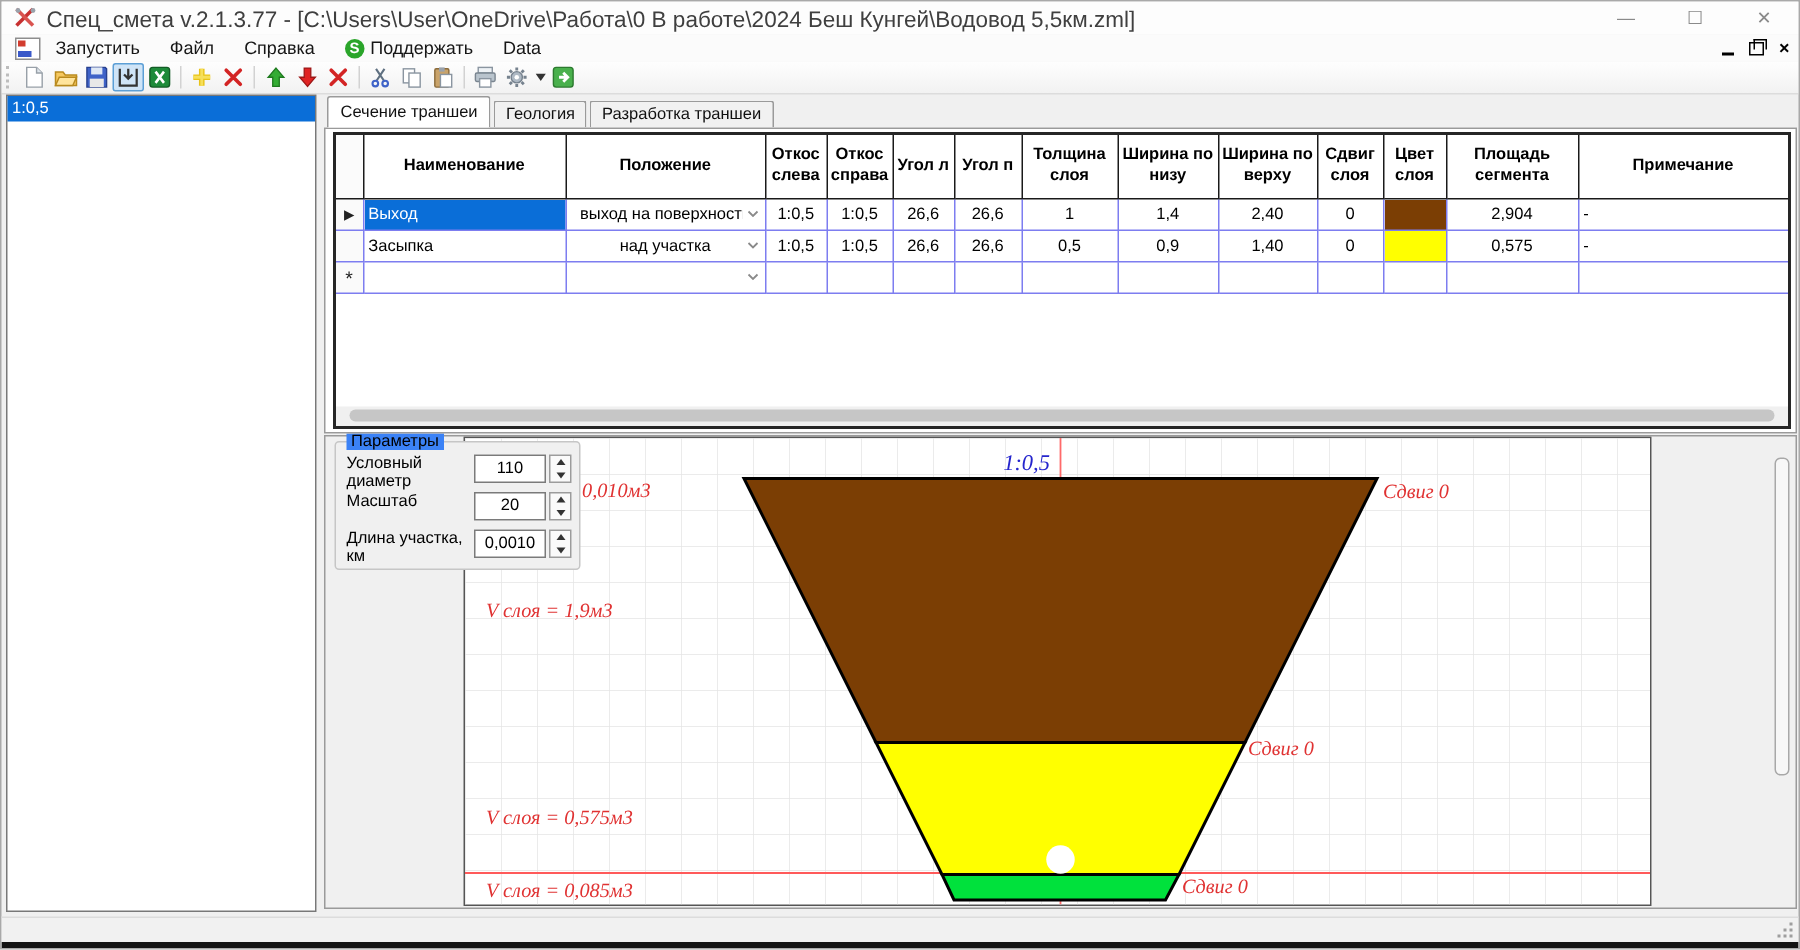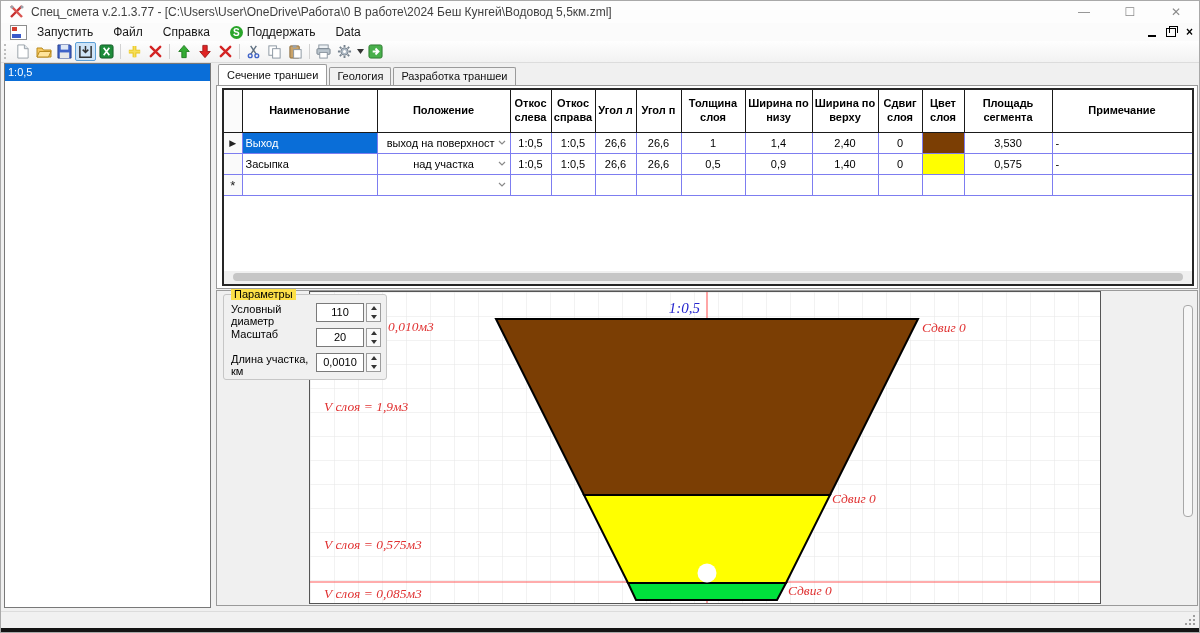--- a/index.html
+++ b/index.html
@@ -1,20 +1,20 @@
 <!DOCTYPE html>
 <html><head>
 <meta charset="utf-8">
 <style>
   html,body{margin:0;padding:0;background:#d8d8d8;font-family:"Liberation Sans",sans-serif;}
   .app{position:relative;width:1200px;height:633px;background:#f0f0f0;border:1px solid #a9a9a9;box-sizing:border-box;overflow:hidden;}
   
   .titlebar{position:absolute;left:0;top:0;right:0;height:22px;background:#fdfdfd;}
   .app-icon{position:absolute;left:8px;top:3px;width:16px;height:16px;}
-  .title-text{position:absolute;left:30px;top:4px;font-size:12px;color:#3f3f3f;white-space:nowrap;}
+  .title-text{position:absolute;left:30px;top:4px;font-size:15px;color:#3f3f3f;white-space:nowrap;}
   .win-btns{position:absolute;right:0;top:0;height:22px;display:flex;}
   .win-btn{width:46px;text-align:center;line-height:22px;color:#8a8a8a;font-size:12px;}
   
   .menubar{position:absolute;left:0;top:22px;right:0;height:18px;background:#fbfbfb;display:flex;align-items:center;font-size:12px;color:#161616;}
   .menu-doc-icon{width:15px;height:13px;margin-left:9px;position:relative;background:#fff;border:1px solid #8d8d8d;}
   .menu-doc-icon .r{position:absolute;left:1px;top:1px;width:5px;height:4px;background:#d23c2e;}
   .menu-doc-icon .b{position:absolute;left:1px;bottom:1px;width:9px;height:4px;background:#3a59c9;}
   .menu-item{padding:0 10px;line-height:18px;cursor:default;}
   .menu-item.with-ico{display:flex;align-items:center;gap:4px;}
   .dollar-ico{width:13px;height:13px;border-radius:50%;background:#2aa52a;color:#fff;font-size:10px;font-weight:bold;text-align:center;line-height:13px;}
@@ -48,21 +48,21 @@
   table.grid td.lft{text-align:left;}
   table.grid td.sel{background:#0a6ed8;color:#fff;}
   td.pos{position:relative;text-align:left;padding-right:16px;}
   .combo-arrow{position:absolute;right:1px;top:2px;width:14px;height:15px;display:flex;align-items:center;justify-content:center;background:#fff;}
   .hscroll{position:absolute;left:0;right:0;bottom:0;height:13px;background:#f0f0f0;}
   .hthumb{position:absolute;left:9px;right:9px;top:2px;height:8px;background:#c6c6c6;border-radius:4px;}
   
   .bottom-panel{position:absolute;left:215px;top:289px;width:982px;height:316px;background:#f0f0f0;border:1px solid #9a9a9a;box-sizing:border-box;}
   .canvas{position:absolute;left:92px;top:0;width:792px;height:313px;background:#fff;border:1px solid #555;box-sizing:border-box;}
   .params{position:absolute;left:6px;top:3px;width:162px;height:84px;background:#f0f0f0;border:1px solid #c6c6c6;border-radius:3px;font-size:11px;}
-  .params-title{position:absolute;top:-7px;left:7px;background:#fde047;padding:0 3px;}
+  .params-title{position:absolute;top:-7px;left:7px;background:#3b82f6;padding:0 3px;}
   .param-row{position:absolute;left:7px;right:5px;height:19px;display:flex;}
   .param-label{flex:1;}
   .spin-box{width:46px;height:17px;border:1px solid #7a7a7a;background:#fff;text-align:center;line-height:17px;font-size:11px;}
   .spin-btns{width:13px;height:17px;border:1px solid #9c9c9c;background:#fafafa;margin-left:2px;display:flex;flex-direction:column;align-items:center;justify-content:space-around;}
   .tri-up{width:0;height:0;border-left:3px solid transparent;border-right:3px solid transparent;border-bottom:4px solid #333;}
   .tri-dn{width:0;height:0;border-left:3px solid transparent;border-right:3px solid transparent;border-top:4px solid #333;}
   .vscroll-thumb{position:absolute;left:966px;top:14px;width:8px;height:210px;border:1px solid #a8a8a8;border-radius:4px;background:#f7f7f7;}
   
   .statusbar{position:absolute;left:0;right:0;bottom:4px;height:16px;background:#f1f1f1;border-top:1px solid #dcdcdc;}
   .grip{position:absolute;right:3px;bottom:2px;}
@@ -279,21 +279,21 @@
                 </span></td>
           <td>1:0,5</td>
           <td>1:0,5</td>
           <td>26,6</td>
           <td>26,6</td>
           <td>1</td>
           <td>1,4</td>
           <td>2,40</td>
           <td>0</td>
           <td style="background-color: rgb(123, 62, 4);"></td>
-          <td>3,530</td>
+          <td>2,904</td>
           <td class="lft">-</td>
         </tr>
         <tr>
           <td class="ind"></td>
           <td class="lft">Засыпка</td>
           <td class="pos"><span>над участка</span><span class="combo-arrow">
                   <svg width="8" height="5" viewBox="0 0 8 5">
                     <path d="M1 1l3 3 3-3" fill="none" stroke="#8a8a8a" stroke-width="1.2"></path>
                   </svg>
                 </span></td>

